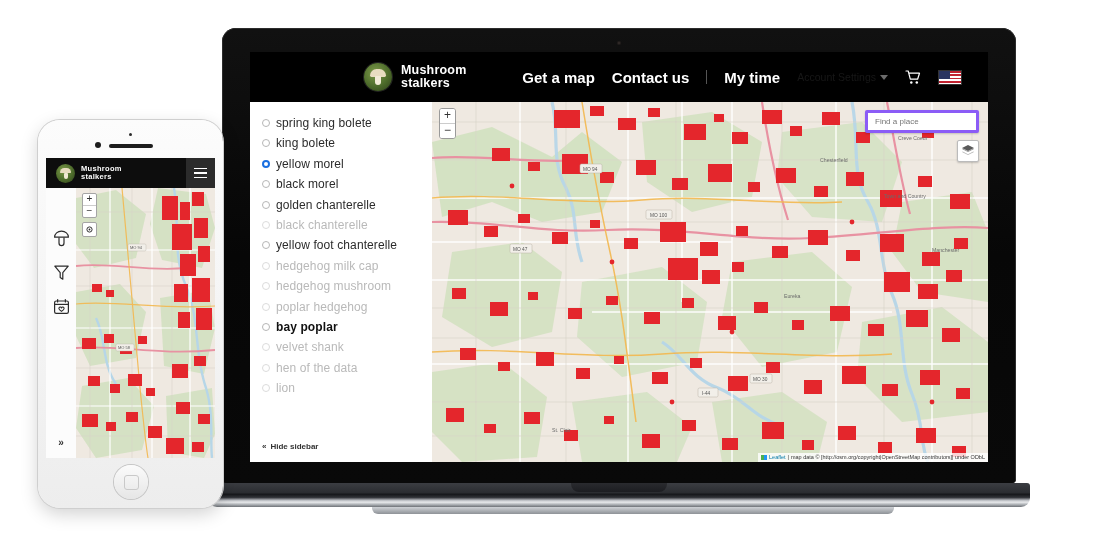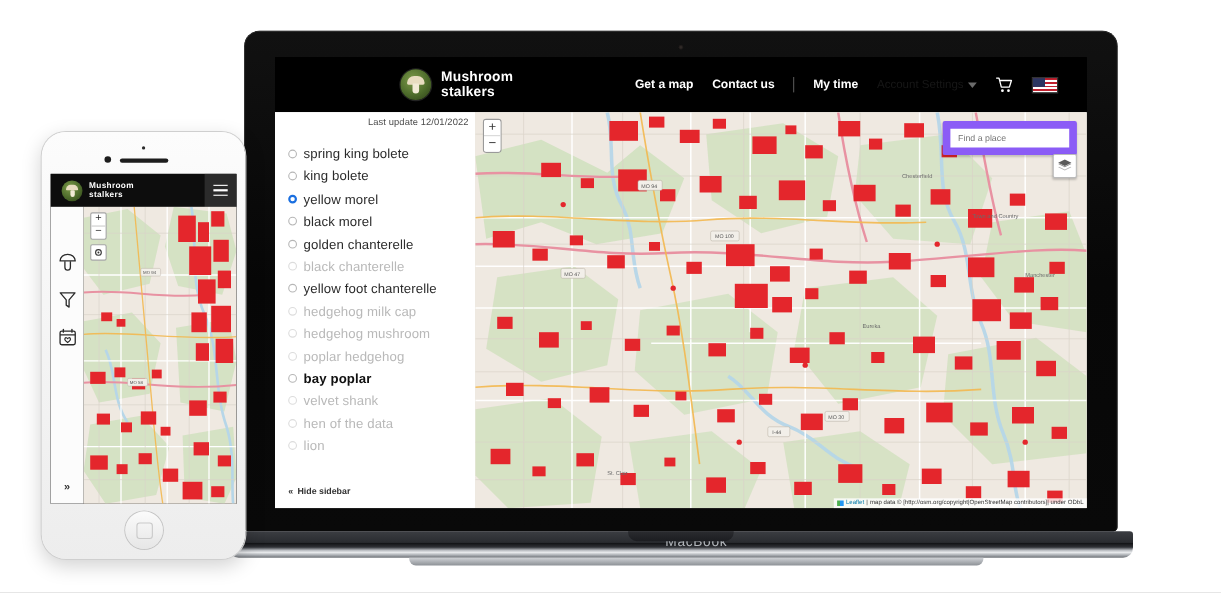--- a/index.html
+++ b/index.html
@@ -64,21 +64,21 @@
   .brand-badge .cap{
     position:absolute;left:50%;top:6px;margin-left:-8px;width:16px;height:8px;
     background:#e8dcc0;border-radius:9px 9px 2px 2px;
   }
   .brand-badge .stem{
     position:absolute;left:50%;top:13px;margin-left:-3px;width:6px;height:9px;
     background:#f2ead6;border-radius:1px 1px 3px 3px;
   }
   .brand-text{color:#fff;font-size:12.5px;line-height:13.5px;font-weight:bold;letter-spacing:.2px;}
   .nav{margin-left:auto;display:flex;align-items:center;gap:17px;padding-right:8px;}
-  .nav a{color:#fff;font-size:11px;text-decoration:none;white-space:nowrap;font-weight:bold;}
+  .nav a{color:#fff;font-size:15px;text-decoration:none;white-space:nowrap;font-weight:bold;}
   .nav .divider{width:1px;height:14px;background:#555;}
   .nav .faded{color:#171717;font-size:10.5px;display:flex;align-items:center;gap:4px;}
   .caret{width:0;height:0;border-left:4px solid transparent;border-right:4px solid transparent;border-top:5px solid #6b6b6b;}
   .cart{width:16px;height:15px;position:relative;}
   .flag{width:24px;height:15px;position:relative;overflow:hidden;border:1px solid #333;box-sizing:border-box;}
   .flag .stripes{position:absolute;inset:0;background:repeating-linear-gradient(180deg,#c1212f 0 1.7px,#ffffff 1.7px 3.4px);}
   .flag .canton{position:absolute;left:0;top:0;width:11px;height:8px;background:#2a3560;}
 
   
   .app{flex:1;display:flex;background:#fff;min-height:0;position:relative;}
@@ -114,21 +114,21 @@
 
   
   .mapwrap{flex:1;position:relative;overflow:hidden;background:#e9e3da;min-width:0;}
   .mapcanvas{position:absolute;inset:0;}
   .zoomctl{position:absolute;left:7px;top:6px;width:15px;border:1px solid #9a9a9a;border-radius:3px;
     background:#fff;z-index:5;overflow:hidden;}
   .zoomctl div{height:14px;line-height:13px;text-align:center;font-size:12px;color:#333;cursor:pointer;
     background:#fff;}
   .zoomctl div:first-child{border-bottom:1px solid #ccc;}
   .search-box{
-    position:absolute;right:9px;top:8px;width:108px;height:17px;background:#fff;border:7px solid #8b5cf6;
+    position:absolute;right:9px;top:8px;width:108px;height:17px;background:#fff;border:3px solid #8b5cf6;
     border-radius:2px;z-index:5;display:flex;align-items:flex-end;box-shadow:0 1px 2px rgba(0,0,0,.18);
   }
   .search-box input{
     border:0;outline:0;width:100%;height:100%;padding:0 7px;font-size:8px;color:#3b3b3b;background:transparent;
     font-family:"Liberation Sans",sans-serif;
   }
   .layers-ctl{
     position:absolute;right:9px;top:38px;width:20px;height:20px;background:#fff;border:1px solid #bbb;
     border-radius:2px;z-index:5;display:flex;align-items:center;justify-content:center;cursor:pointer;
     box-shadow:0 1px 2px rgba(0,0,0,.2);
@@ -231,21 +231,20 @@
               <span class="flag">
                 <span class="stripes"></span>
                   <span class="canton"></span>
               </span>
             </div>
           </div>
 
           <div class="app">
 
             <div class="sidebar">
-              <div class="last-update">Last update 12/01/2022</div>
 
 
               <div class="mlist">
                 <div class="mrow">
                   <span class="radio"></span>
                   <span class="mlabel">spring king bolete</span>
                 </div>
                 <div class="mrow">
                   <span class="radio"></span>
                   <span class="mlabel">king bolete</span>
@@ -521,21 +520,20 @@
                 <span>|</span>
                 <span>map data © [http://osm.org/copyright|OpenStreetMap contributors]| under ODbL</span>
               </div>
             </div>
           </div>
         </div>
 
       </div>
     </div>
     <div class="mb-base"></div>
-    <div class="mb-label">MacBook</div>
     <div class="mb-notch"></div>
     <div class="mb-foot"></div>
   </div>
 
   <div class="iphone">
     <div class="ip-body">
       <div class="ip-sensor"></div>
       <div class="ip-cam"></div>
       <div class="ip-speaker"></div>
 

